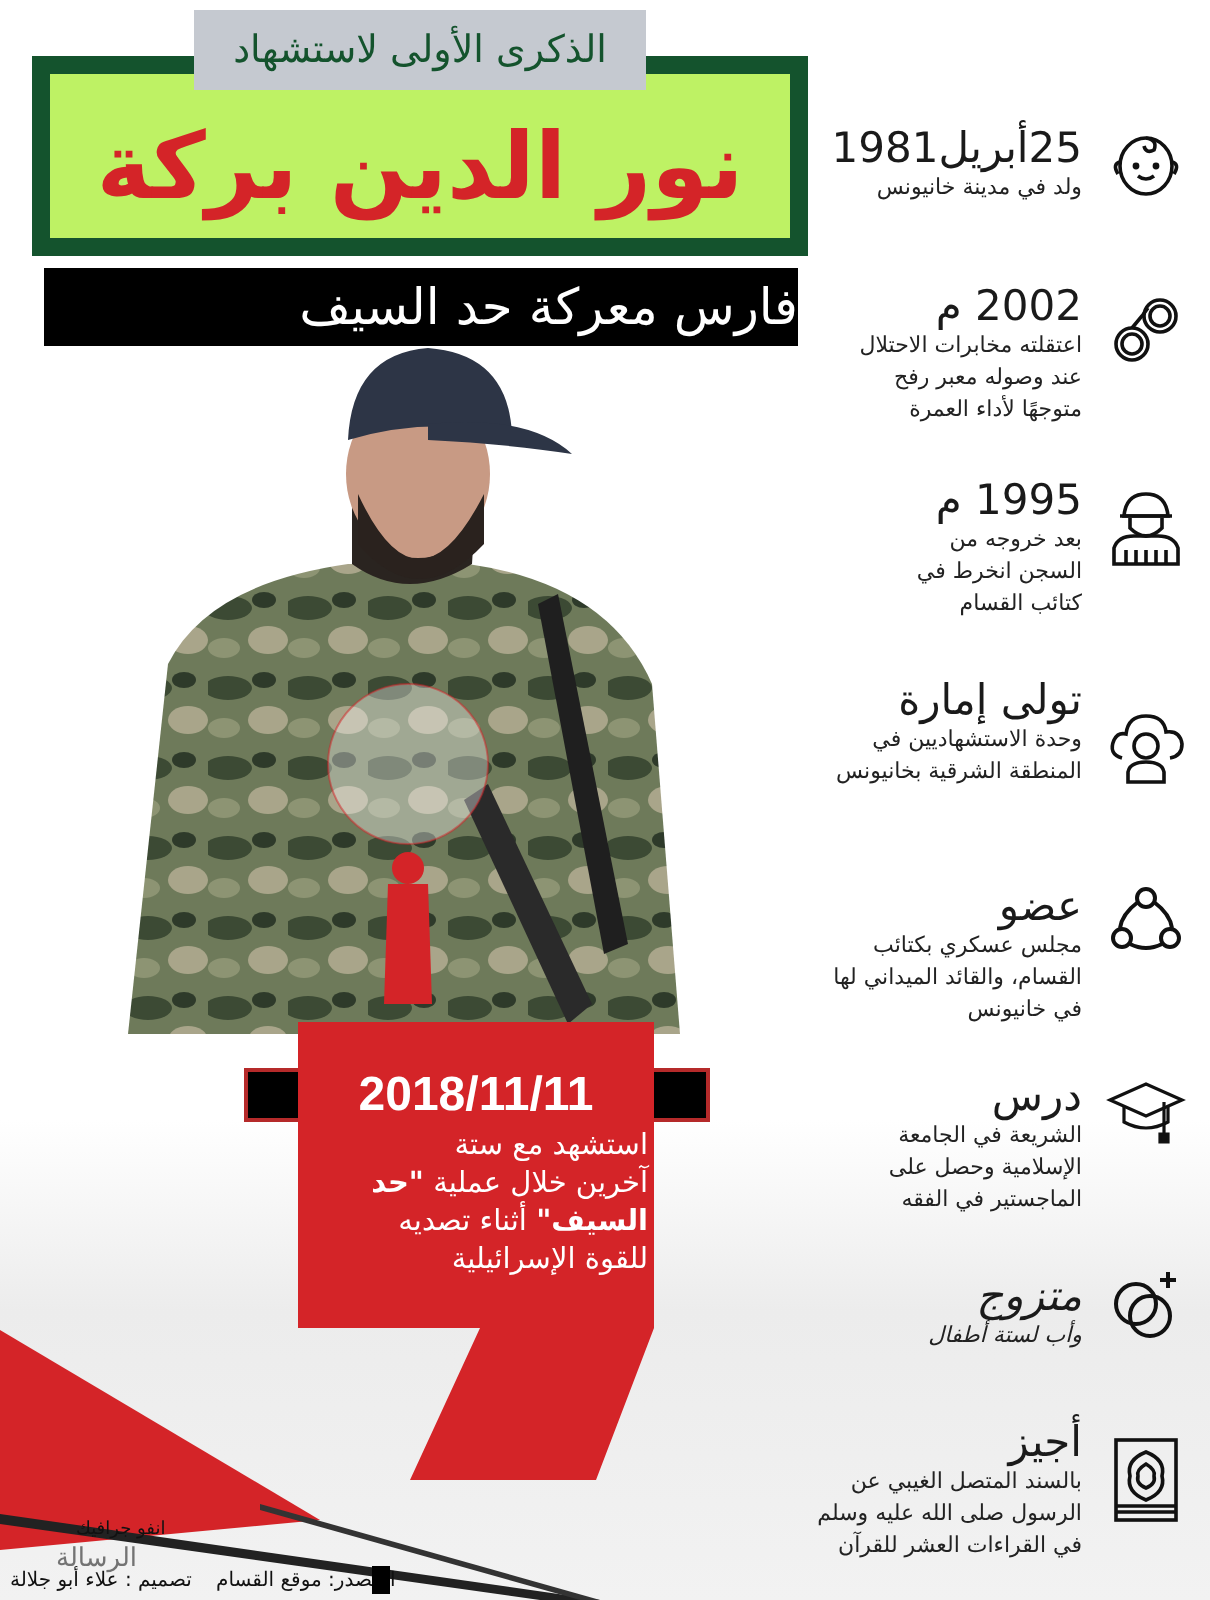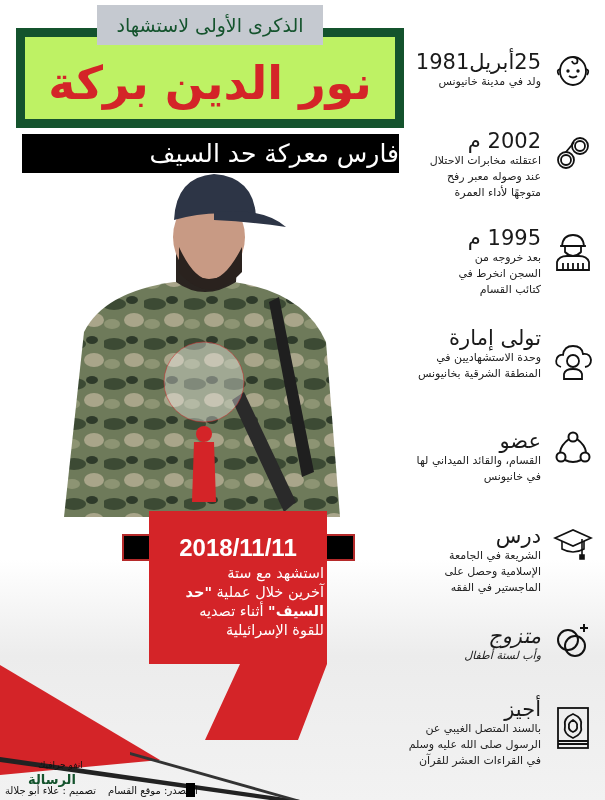--- a/index.html
+++ b/index.html
@@ -18,27 +18,27 @@
   .subtitle-bar { position:absolute; left:22px; top:134px; width:377px; height:39px; background:#000;
                   color:#fff; direction:rtl; font-size:25px; display:flex; align-items:center; justify-content:flex-start; }
   .photo { position:absolute; left:64px; top:172px; width:276px; height:345px; z-index:1; }
   .black-band { position:absolute; top:534px; height:27px; background:#000; z-index:1;
                 border:2px solid #b52a2a; box-sizing:border-box; }
   .red-shape { position:absolute; left:0; top:0; width:605px; height:800px; z-index:2; pointer-events:none; }
   .red-box-text { position:absolute; left:152px; top:534px; width:172px; z-index:3; direction:rtl; color:#fff; text-align:right; }
   .date { font-family:"Liberation Sans", sans-serif; font-weight:bold; font-size:24px; text-align:center; margin-bottom:2px; direction:ltr; }
   .desc { font-size:14.5px; line-height:19px; }
   .desc b { font-weight:bold; }
-  .timeline { position:absolute; right:0; top:4px; width:200px; height:680px; }
+  .timeline { position:absolute; right:0; top:16px; width:200px; height:680px; }
   .entry { position:absolute; right:64px; width:175px; direction:rtl; text-align:right; color:#1a1a1a; }
   .entry .title { font-size:21px; line-height:24px; }
   .entry .body { font-size:11px; line-height:16px; color:#222; }
   .icon { position:absolute; right:12px; width:40px; height:40px; }
   .footer { position:absolute; z-index:4; direction:rtl; font-size:9px; color:#111; }
-  .logo { position:absolute; left:28px; top:772px; font-size:13px; font-weight:bold; color:#14532d; z-index:4; direction:rtl; }
+  .logo { position:absolute; left:28px; top:772px; font-size:13px; font-weight:normal; color:#737373; z-index:4; direction:rtl; }
 </style>
 </head>
 <body>
 
 <div class="bg-fade"></div>
 
 <div class="grey-label">
   <span>الذكرى الأولى لاستشهاد</span>
 </div>
 <div class="name-frame">
@@ -150,20 +150,21 @@
     <div class="body">المنطقة الشرقية بخانيونس</div>
   </div>
   <svg class="icon" style="top:337px;" viewBox="0 0 40 40" fill="none" stroke="#111" stroke-width="1.8">
     <path d="M8 26 Q1 24 4 17 Q6 13 10 14 Q11 5 20 5 Q29 5 30 13 Q37 12 38 19 Q38 25 32 26"></path>
     <circle cx="20" cy="20" r="6"></circle>
       <path d="M11 38 L11 33 Q12 28 20 28 Q28 28 29 33 L29 38 Z"></path>
   </svg>
 
   <div class="entry" style="top:425px;">
     <div class="title">عضو</div>
+    <div class="body">مجلس عسكري بكتائب</div>
     <div class="body">القسام، والقائد الميداني لها</div>
     <div class="body">في خانيونس</div>
   </div>
   <svg class="icon" style="top:424px;" viewBox="0 0 40 40" fill="none" stroke="#111" stroke-width="2">
     <circle cx="20" cy="9" r="4.5"></circle>
       <circle cx="8" cy="29" r="4.5"></circle>
       <circle cx="32" cy="29" r="4.5"></circle>
     <path d="M16 11 Q8 17 7 24 M24 11 Q32 17 33 24 M12 32 Q20 36 28 32"></path>
   </svg>
 

